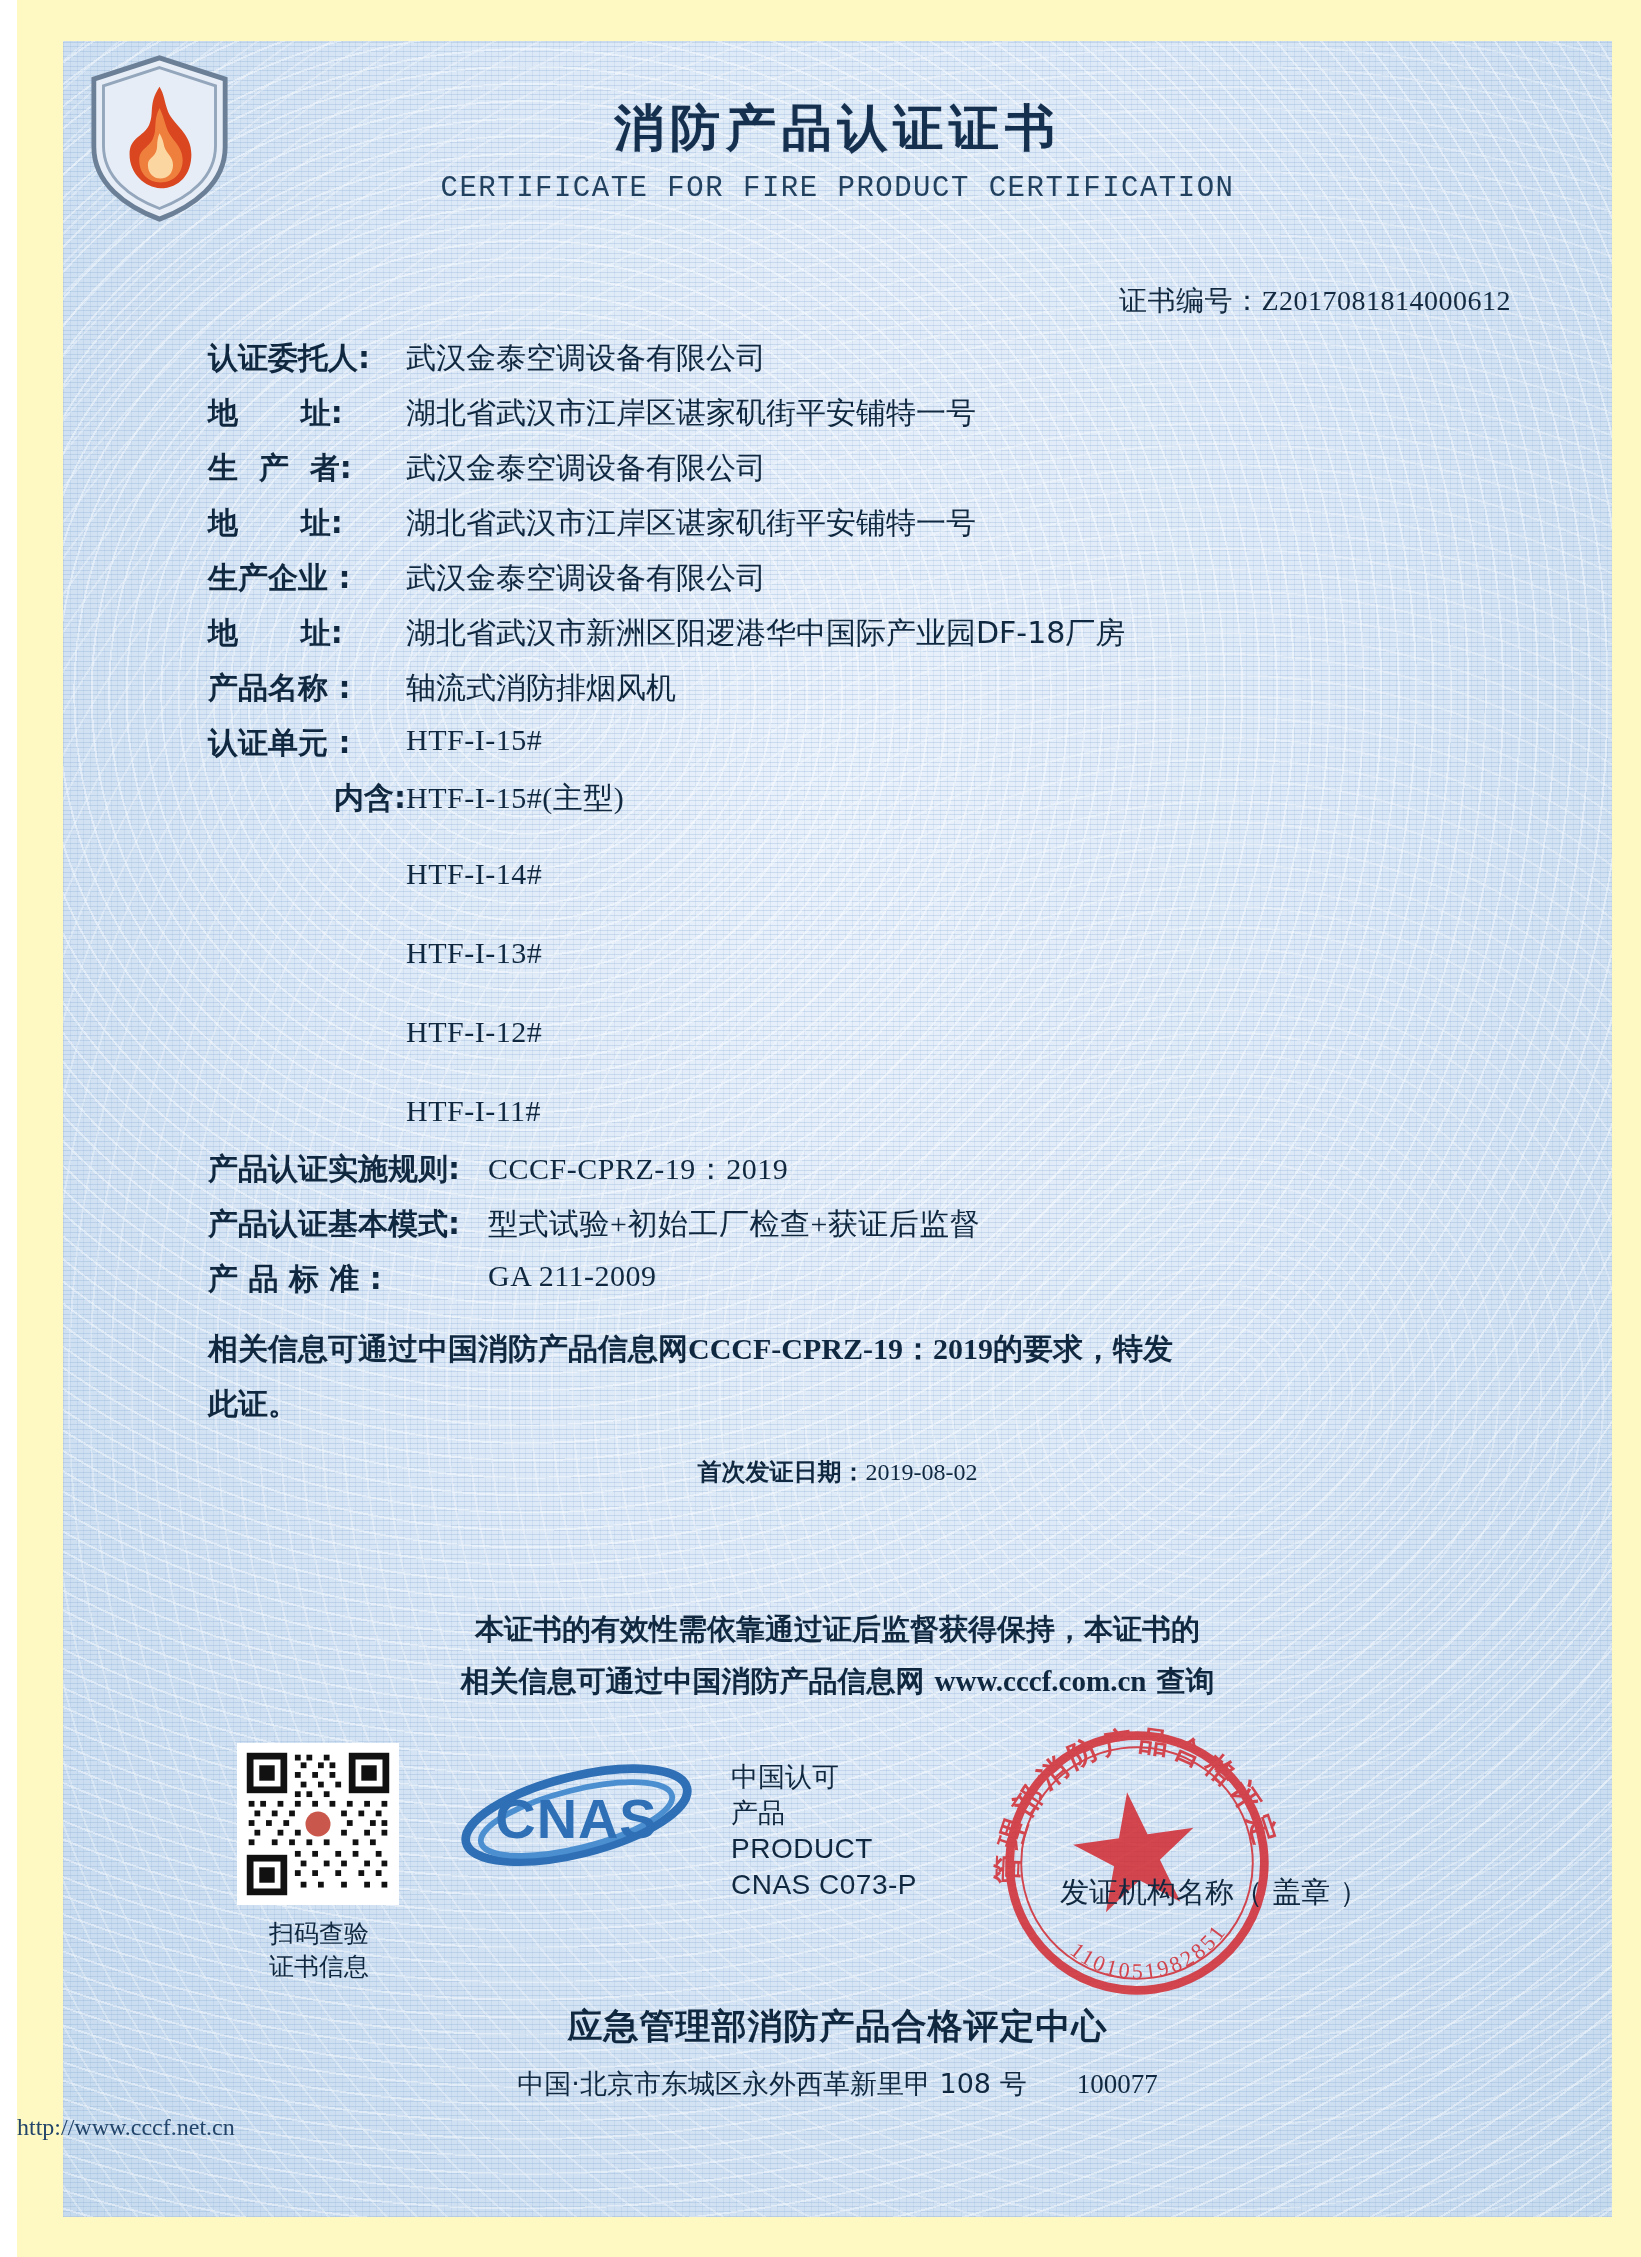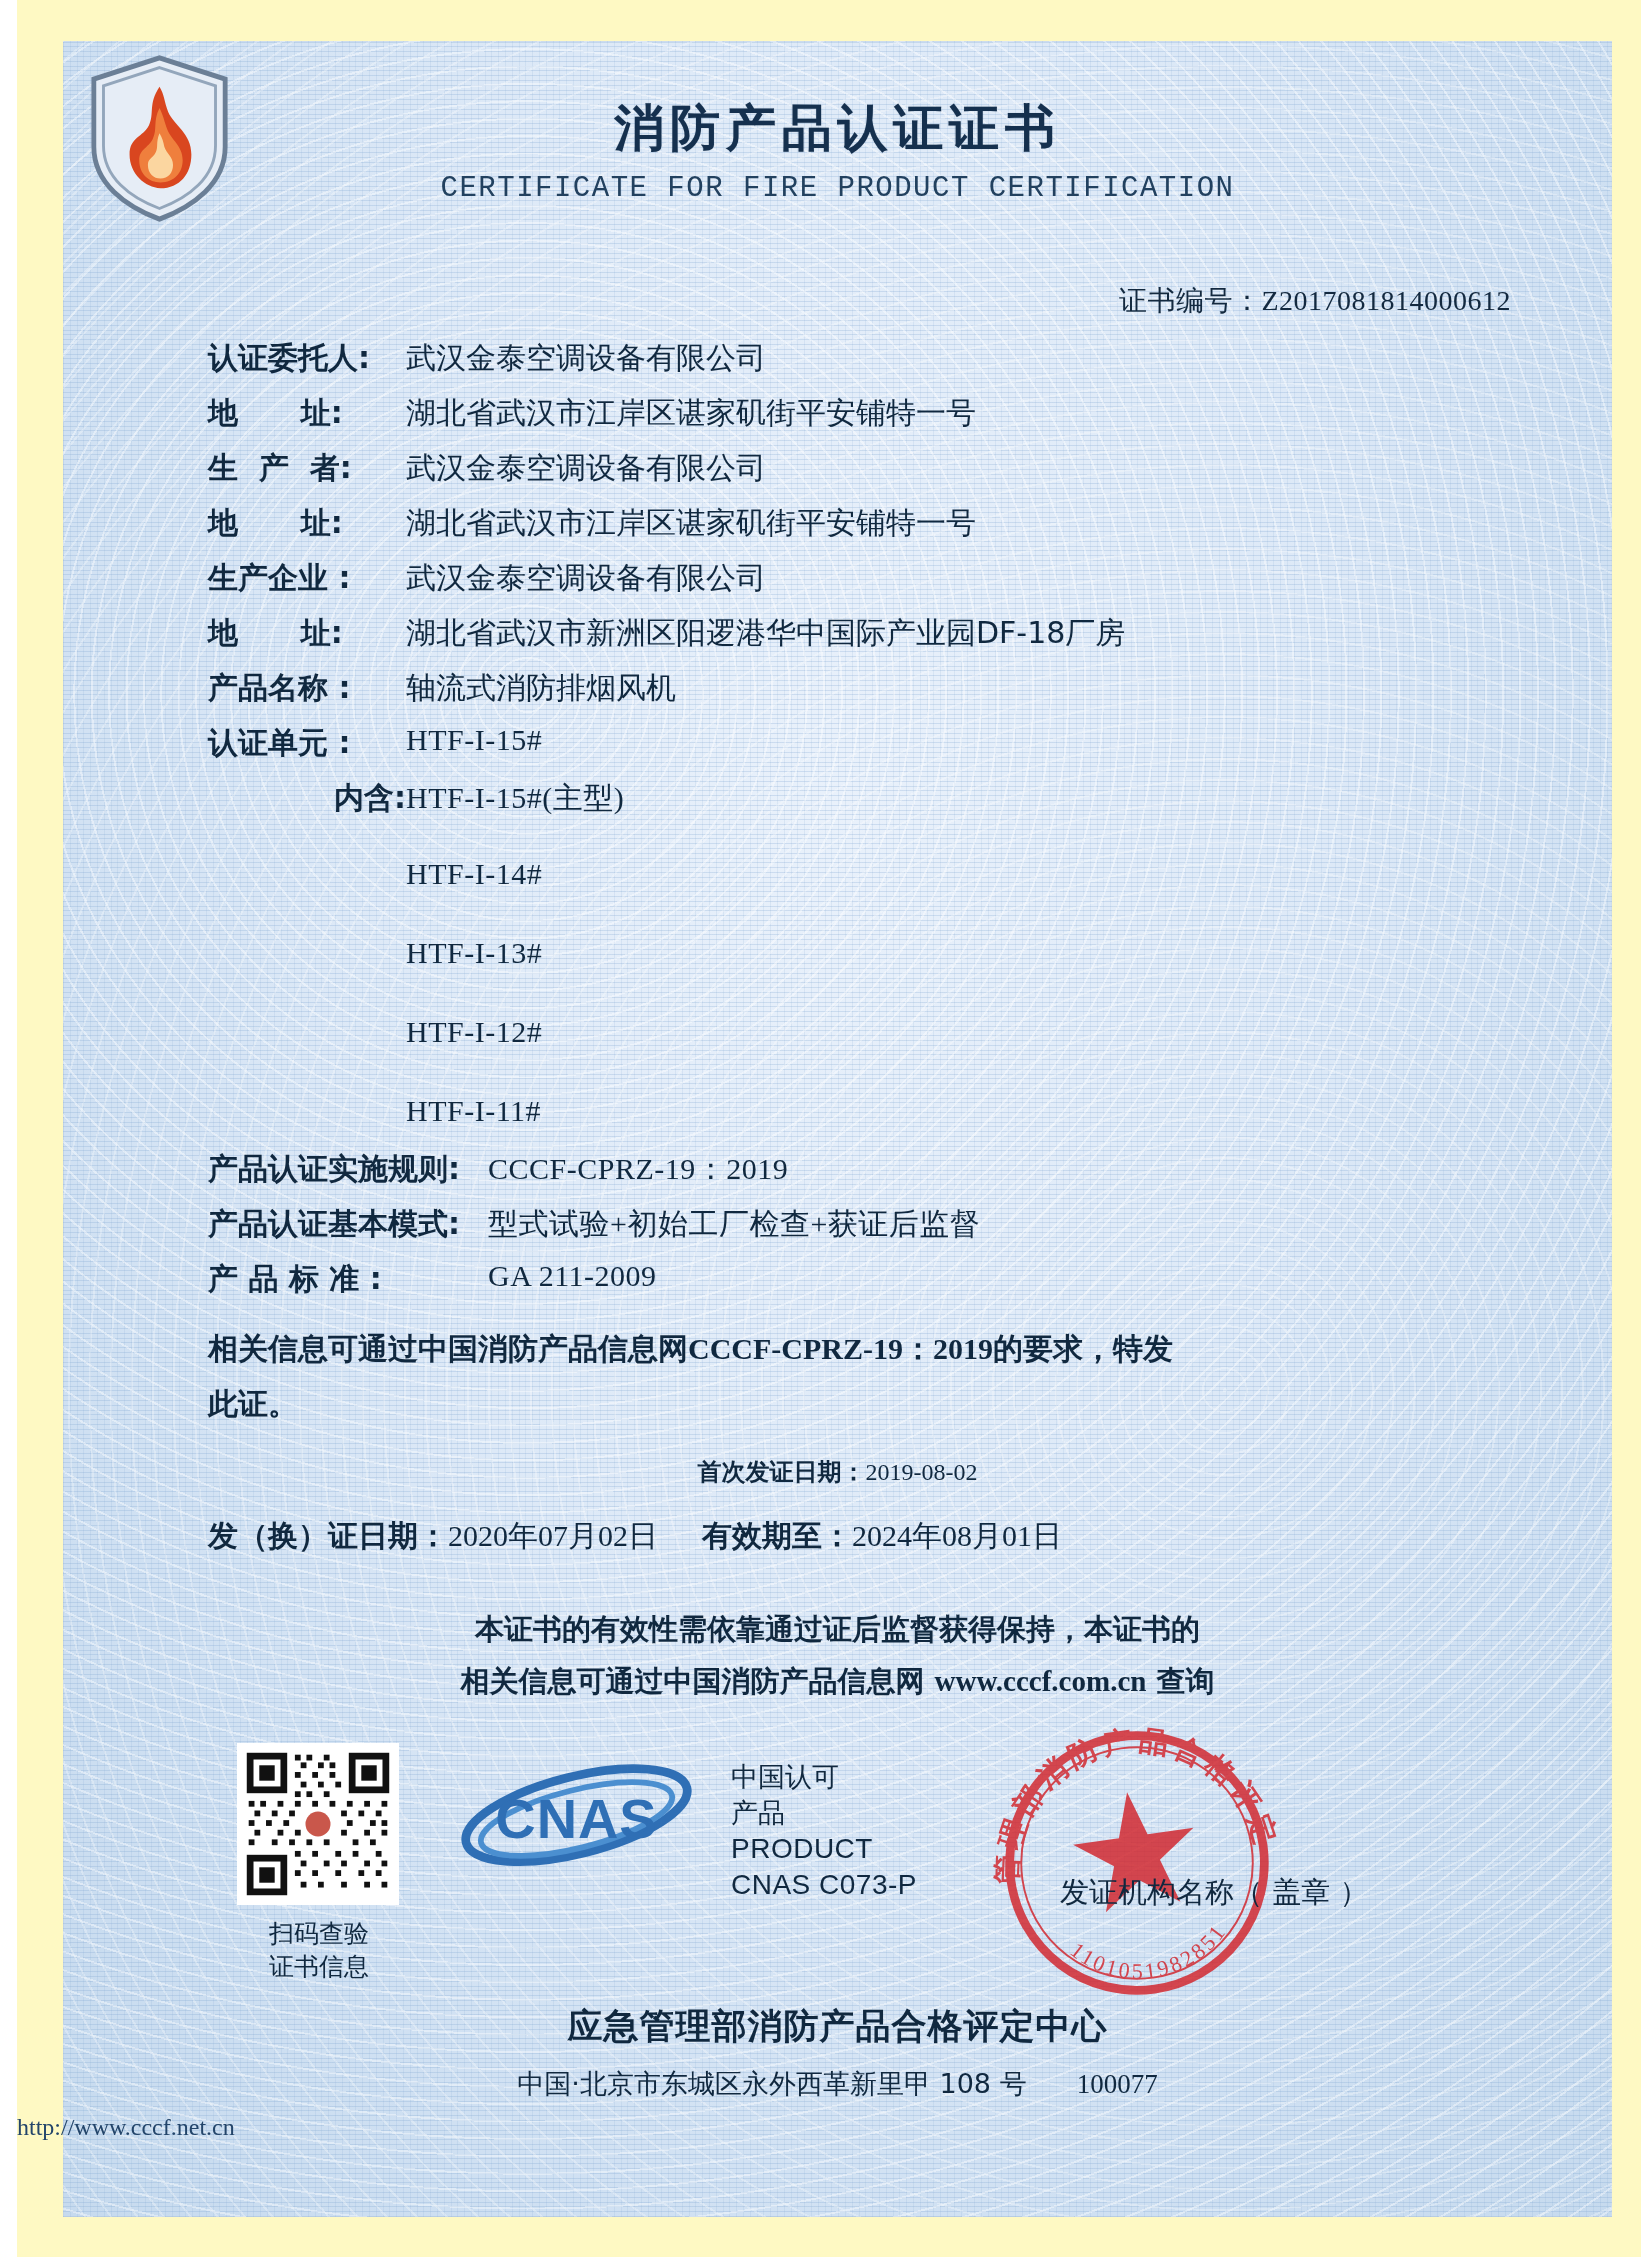--- a/index.html
+++ b/index.html
@@ -409,26 +409,20 @@
 
     <div class="statement">
       <span>相关信息可通过中国消防产品信息网</span><span class="thin">CCCF-CPRZ-19：2019</span><span>的要求，特发</span>
       <div>此证。</div>
     </div>
 
     <div class="issue-first">
       <span>首次发证日期：</span><span class="v">2019-08-02</span>
     </div>
 
-    <div class="dates">
-      <span>发（换）证日期：</span>
-        <span class="v">2020年07月02日</span>
-      <span>有效期至：</span>
-        <span class="v">2024年08月01日</span>
-    </div>
 
     <div class="notice">
       <div>本证书的有效性需依靠通过证后监督获得保持，本证书的</div>
       <div>
         <span>相关信息可通过中国消防产品信息网</span>
         <span class="url">www.cccf.com.cn</span>
         <span>查询</span>
       </div>
     </div>
 

